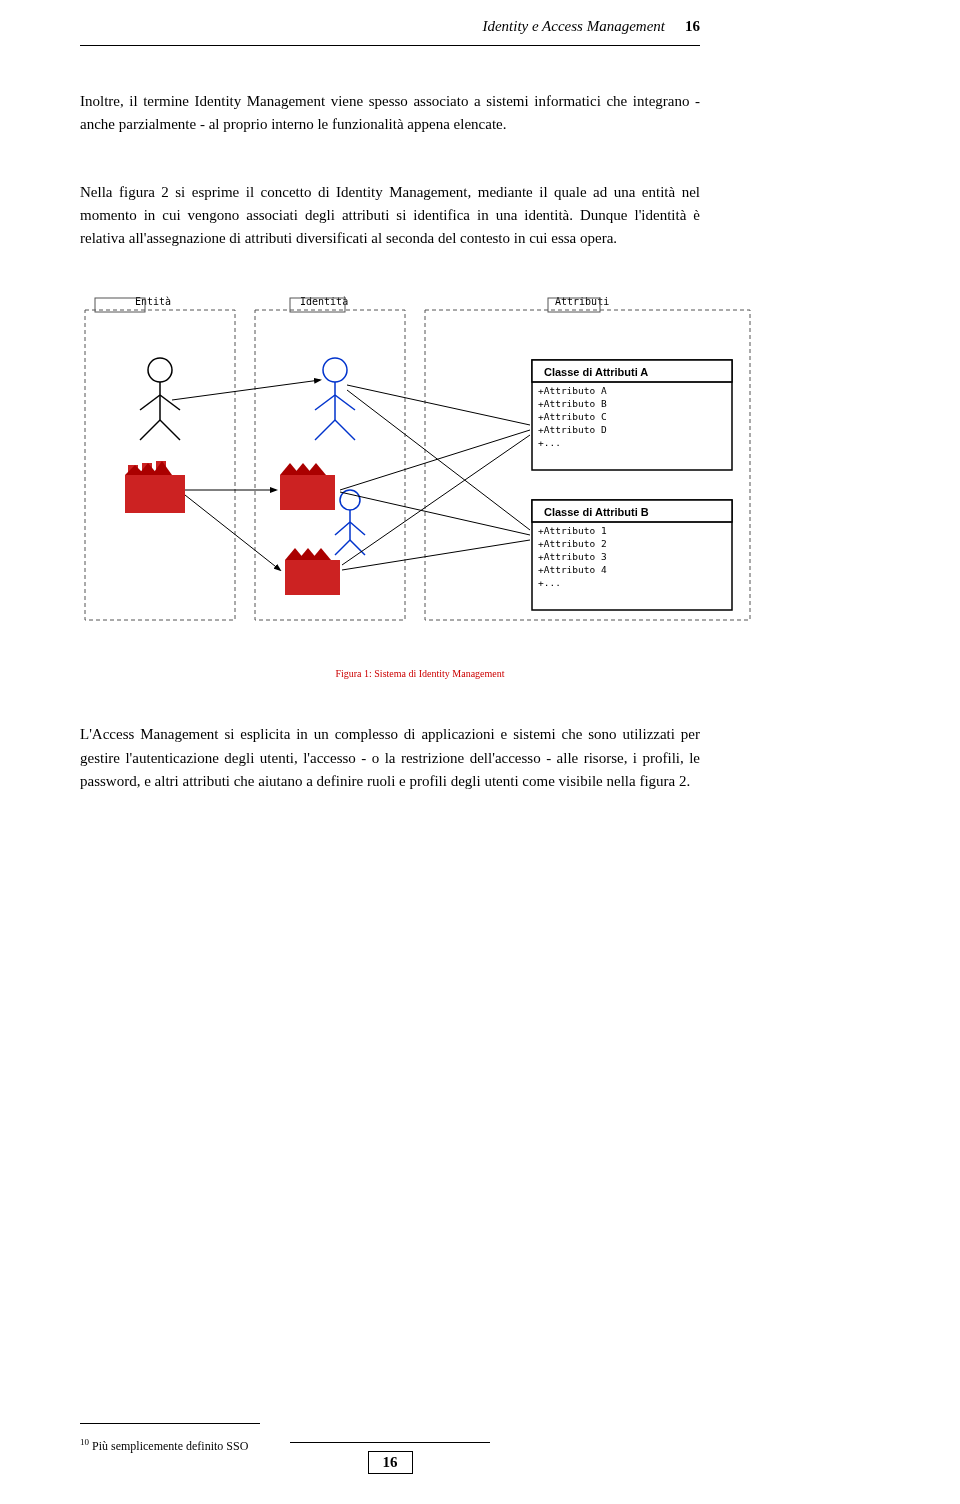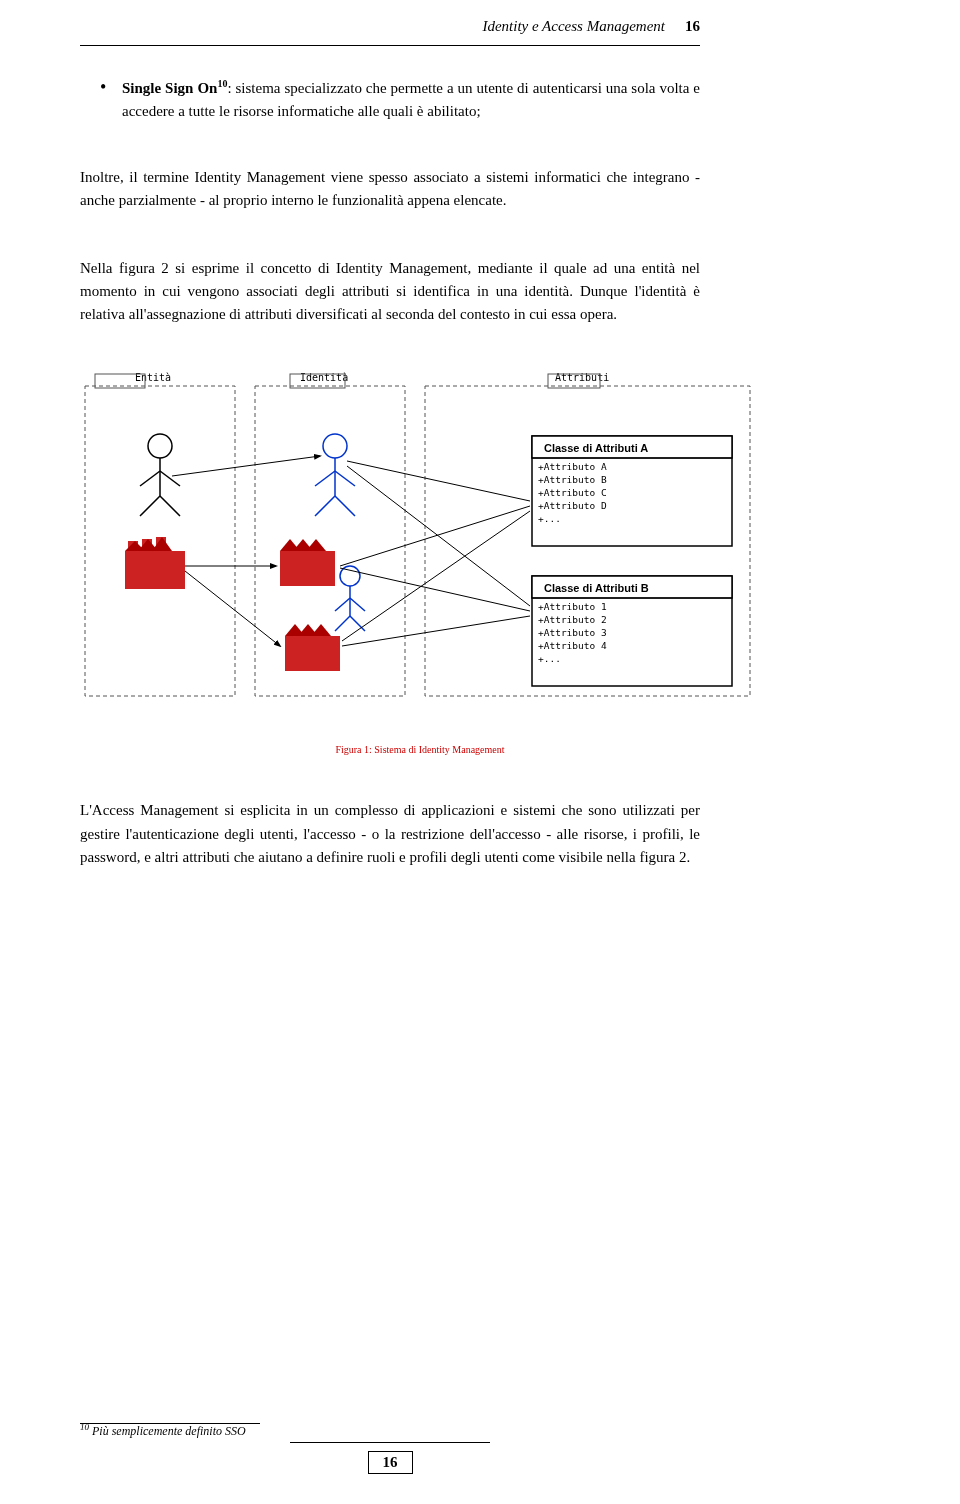--- a/index.html
+++ b/index.html
@@ -126,43 +126,39 @@
     
     .footnote-separator {
       position: absolute;
       bottom: 80px;
       left: 80px;
       width: 180px;
       border-top: 1px solid #000;
     }
     .footnote-text {
       position: absolute;
-      bottom: 65px;
+      bottom: 50px;
       left: 80px;
       font-size: 12px;
-      font-style: italic;
     }
     .footnote-text sup {
       font-size: 9px;
     }
   </style>
 </head>
 <body>
 
 <div class="page-container">
 
   <div class="page-header">
     <span class="header-title">Identity e Access Management</span>
     <span class="header-page-num">16</span>
   </div>
 
   <ul class="bullet-list">
-    <li>
-      <strong>Single Sign On<sup>10</sup></strong><span>: sistema specializzato che permette a un utente di autenticarsi una sola volta e accedere a tutte le risorse informatiche alle quali è abilitato;</span>
-    </li>
   </ul>
 
   <p class="body-para">Inoltre, il termine Identity Management viene spesso associato a sistemi informatici che integrano - anche parzialmente - al proprio interno le funzionalità appena elencate.</p>
 
   <p class="body-para">Nella figura 2 si esprime il concetto di Identity Management, mediante il quale ad una entità nel momento in cui vengono associati degli attributi si identifica in una identità. Dunque l'identità è relativa all'assegnazione di attributi diversificati al seconda del contesto in cui essa opera.</p>
 
   <div class="figure-area">
     <div class="diagram-container">
       <svg width="680" height="380" viewBox="0 0 680 380" xmlns="http://www.w3.org/2000/svg">
 

